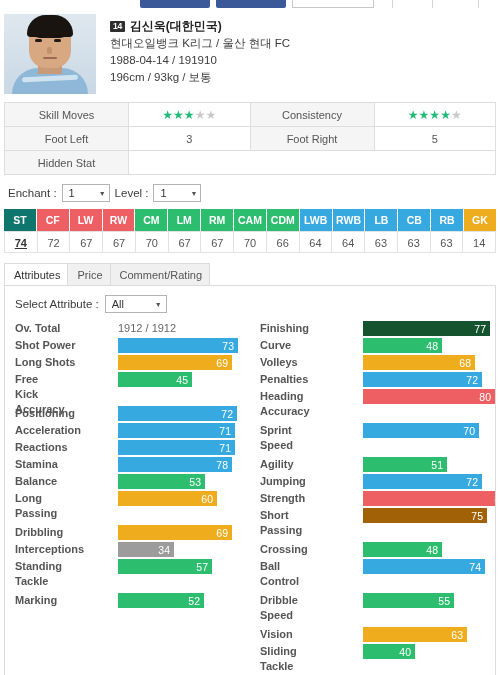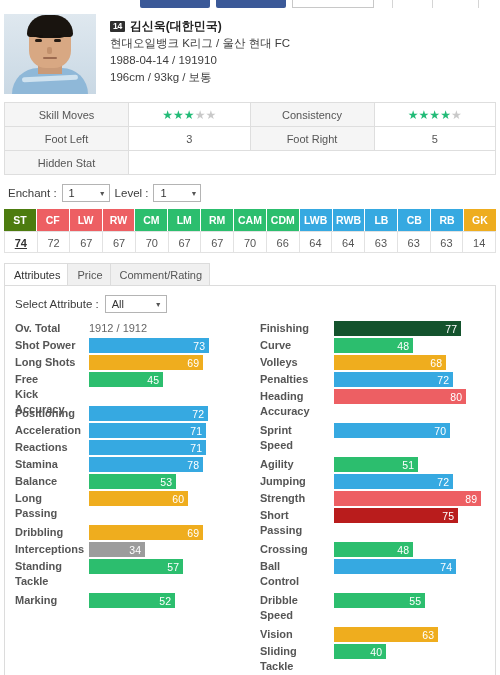--- a/index.html
+++ b/index.html
@@ -104,21 +104,21 @@
   .attr-select .caret { font-size:7px; color:#555; }
 
   
   #attrs { display:flex; padding:2px 0 0 0; position:relative; z-index:2; }
   .attr-col { width:50%; }
   .attr-row { display:flex; align-items:flex-start; height:17px; padding-left:10px; }
   .attr-name {
     width:74px; flex:0 0 74px; font-size:11px; font-weight:bold; color:#555;
     line-height:15px; white-space:nowrap; overflow:visible;
   }
-  .bar-wrap { flex:1; position:relative; height:15px; }
+  .bar-wrap { flex:1; position:relative; height:15px;margin-left:29px; }
   .bar {
     height:15px; position:relative; border-radius:0;
     display:flex; align-items:center; justify-content:flex-end;
   }
   .bar span { color:#fff; font-size:10.5px; padding-right:4px; font-weight:normal; }
   .total-line { font-size:11px; color:#666; line-height:15px; }
   .spacer { height:17px; }
 </style>
 </head>
 <body>
@@ -186,21 +186,21 @@
   </span>
   <span>Level :</span>
   <span class="mini-select">
     <span>1</span>
     <span class="caret">▼</span>
   </span>
 </div>
 
 <div id="positions">
   <div id="pos-labels">
-      <div style="background: #4d7c0f;">ST</div>
+      <div style="background: #0f766e;">ST</div>
       <div style="background: rgb(237, 95, 99);">CF</div>
       <div style="background: rgb(237, 95, 99);">LW</div>
       <div style="background: rgb(237, 95, 99);">RW</div>
       <div style="background: rgb(44, 190, 110);">CM</div>
       <div style="background: rgb(44, 190, 110);">LM</div>
       <div style="background: rgb(44, 190, 110);">RM</div>
       <div style="background: rgb(44, 190, 110);">CAM</div>
       <div style="background: rgb(44, 190, 110);">CDM</div>
       <div style="background: rgb(54, 169, 225);">LWB</div>
       <div style="background: rgb(54, 169, 225);">RWB</div>
@@ -430,21 +430,21 @@
           <div class="attr-name">Strength</div>
           <div class="bar-wrap">
             <div class="bar" style="background: rgb(237, 95, 99); width: 147px;">
               <span>89</span>
             </div>
           </div>
         </div>
         <div class="attr-row">
           <div class="attr-name" style="white-space: normal;">Short<br>Passing</div>
           <div class="bar-wrap">
-            <div class="bar" style="background: #b91c1c; width: 124px;">
+            <div class="bar" style="background: #a16207; width: 124px;">
               <span>75</span>
             </div>
           </div>
         </div>
         <div class="spacer"></div>
         <div class="attr-row">
           <div class="attr-name">Crossing</div>
           <div class="bar-wrap">
             <div class="bar" style="background: rgb(44, 190, 110); width: 79px;">
               <span>48</span>

